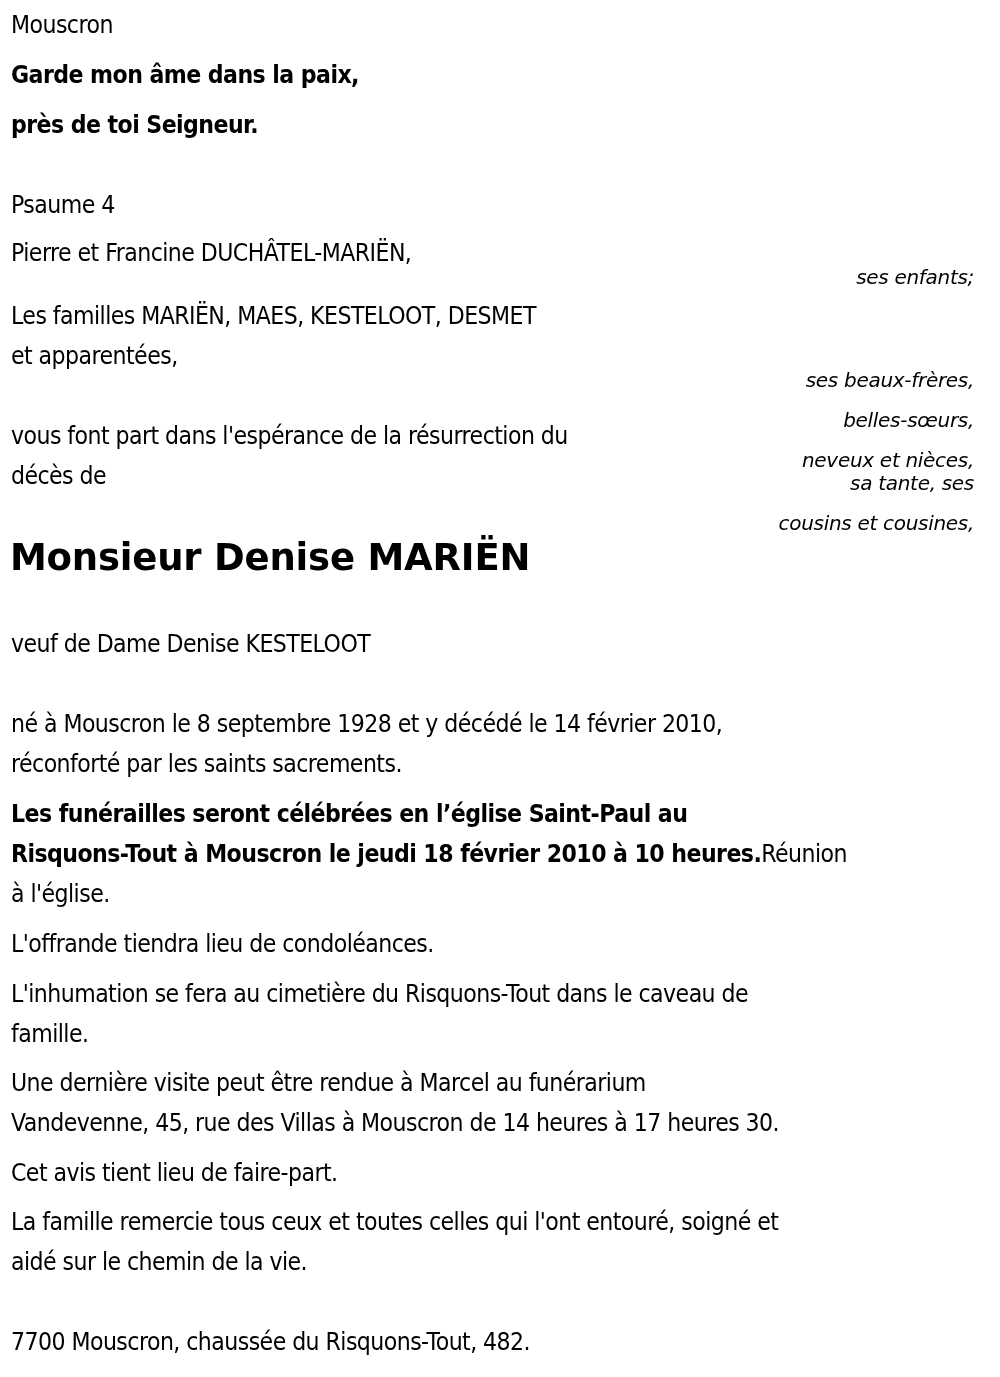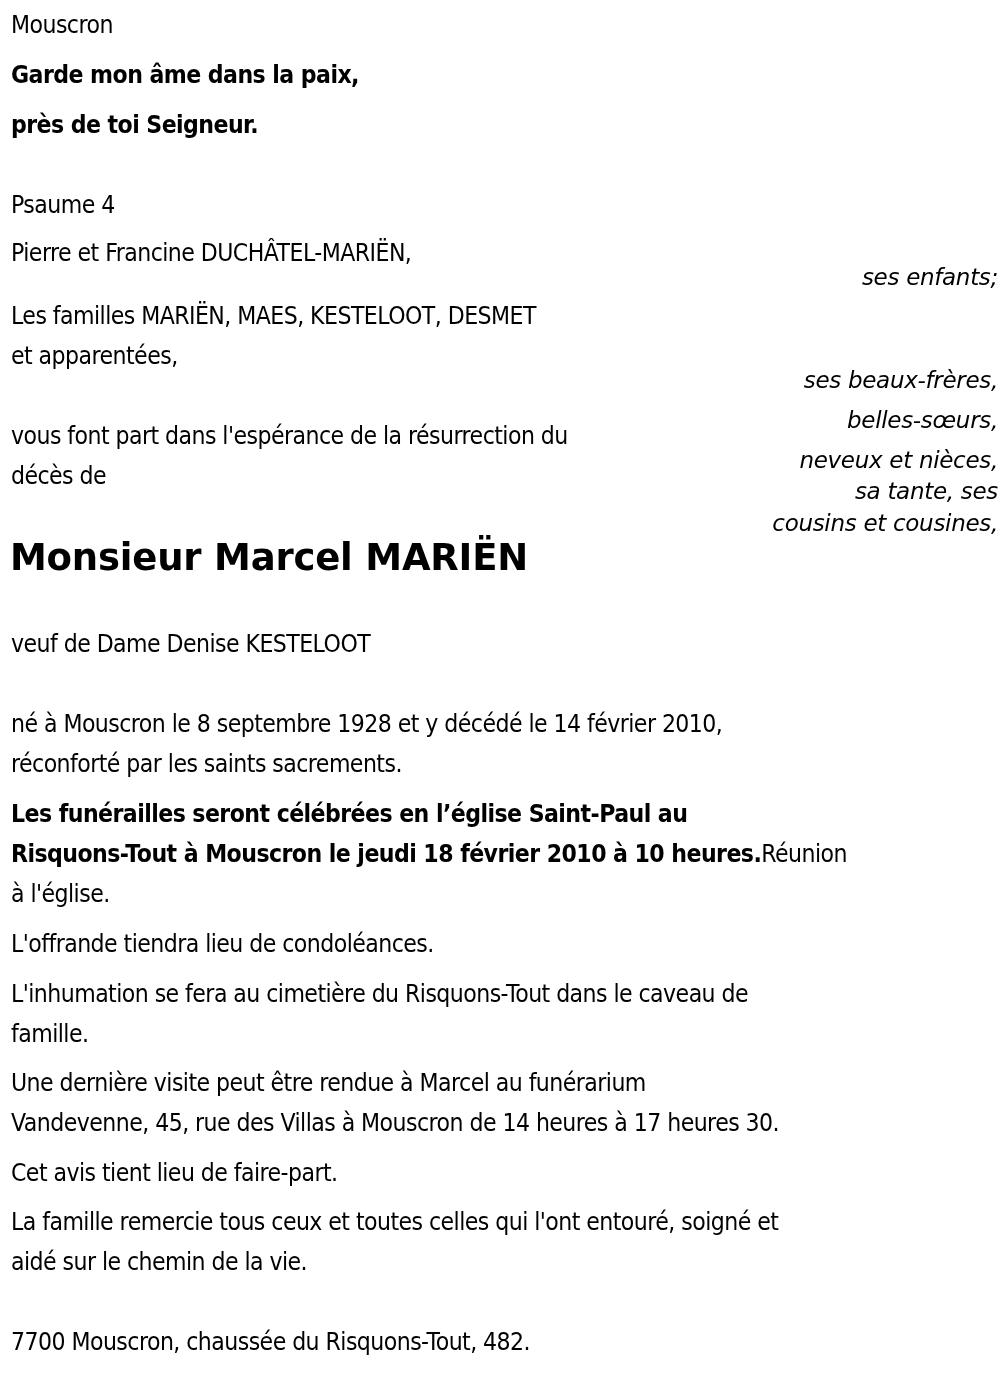--- a/index.html
+++ b/index.html
@@ -20,22 +20,22 @@
       left: 11px;
       font-size: 24px;
       line-height: 40px;
       white-space: nowrap;
       letter-spacing: -0.6px;
       transform-origin: left top;
     }
     .b { font-weight: bold; }
     .r {
       position: absolute;
-      right: 2px;
-      font-size: 23px;
+      right: 26px;
+      font-size: 20px;
       font-style: italic;
       line-height: 24px;
       white-space: nowrap;
       text-align: right;
       letter-spacing: -0.3px;
     }
     .name {
       position: absolute;
       left: 10px;
       top: 532px;
@@ -61,27 +61,27 @@
 
   <div class="t narrow" style="top:233px;">Pierre et Francine DUCHÂTEL-MARIËN,</div>
   <div class="r" style="top:265px;">ses enfants;</div>
 
   <div class="t narrow" style="top:296px;">Les familles MARIËN, MAES, KESTELOOT, DESMET</div>
   <div class="t narrow" style="top:336px;">et apparentées,</div>
 
   <div class="r" style="top:368px;font-style:italic;">ses beaux-frères,</div>
   <div class="r" style="top:408px;">belles-sœurs,</div>
   <div class="r" style="top:448px;text-align:center;">neveux et nièces,</div>
-  <div class="r" style="top:471px;margin-top:8px;">sa tante, ses</div>
+  <div class="r" style="top:471px;">sa tante, ses</div>
   <div class="r" style="top:511px;text-align:right;">cousins et cousines,</div>
 
   <div class="t narrow" style="top:416px;">vous font part dans l'espérance de la résurrection du</div>
   <div class="t narrow" style="top:456px;">décès de</div>
 
-  <div class="name">Monsieur Marcel MARIËN</div>
+  <div class="name">Monsieur Denise MARIËN</div>
 
   <div class="t narrow" style="top:624px;">veuf de Dame Denise KESTELOOT</div>
 
   <div class="t narrow" style="top:704px;">né à Mouscron le 8 septembre 1928 et y décédé le 14 février 2010,</div>
   <div class="t narrow" style="top:744px;">réconforté par les saints sacrements.</div>
 
   <div class="t b narrow" style="top:794px;">Les funérailles seront célébrées en l’église Saint-Paul au</div>
   <div class="t narrow" style="top:834px;">
     <span class="b">Risquons-Tout à Mouscron le jeudi 18 février 2010 à 10 heures.</span><span>Réunion</span>
   </div>

